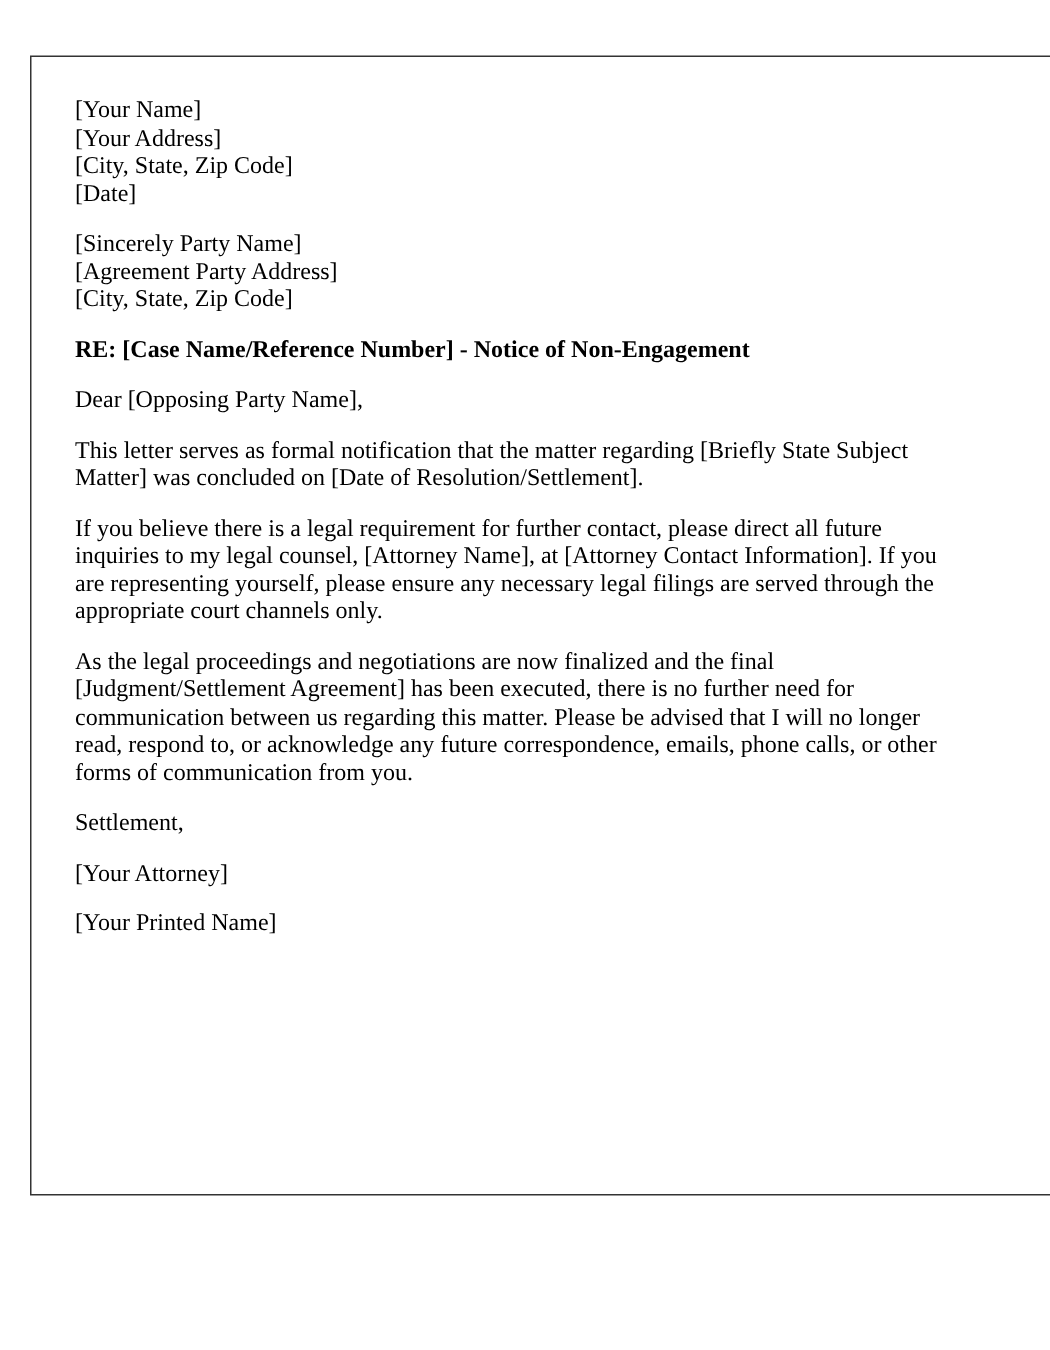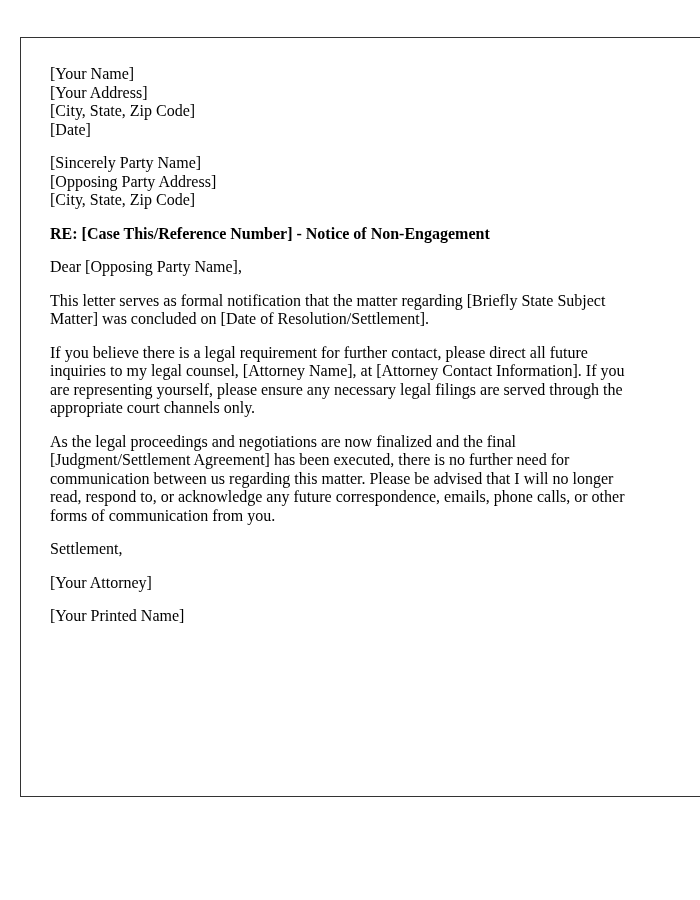--- a/index.html
+++ b/index.html
@@ -53,25 +53,25 @@
 
     <div class="address-block">
       <div class="address-line">[Your Name]</div>
       <div class="address-line">[Your Address]</div>
       <div class="address-line">[City, State, Zip Code]</div>
       <div class="address-line">[Date]</div>
     </div>
 
     <div class="address-block">
       <div class="address-line">[Sincerely Party Name]</div>
-      <div class="address-line">[Opposing Party Address]</div>
+      <div class="address-line">[Agreement Party Address]</div>
       <div class="address-line">[City, State, Zip Code]</div>
     </div>
 
-    <p class="subject-line">RE: [Case This/Reference Number] - Notice of Non-Engagement</p>
+    <p class="subject-line">RE: [Case Name/Reference Number] - Notice of Non-Engagement</p>
 
     <p>Dear [Opposing Party Name],</p>
 
     <p>This letter serves as formal notification that the matter regarding [Briefly State Subject Matter] was concluded on [Date of Resolution/Settlement].</p>
     <p>If you believe there is a legal requirement for further contact, please direct all future inquiries to my legal counsel, [Attorney Name], at [Attorney Contact Information]. If you are representing yourself, please ensure any necessary legal filings are served through the appropriate court channels only.</p>
     <p>As the legal proceedings and negotiations are now finalized and the final [Judgment/Settlement Agreement] has been executed, there is no further need for communication between us regarding this matter. Please be advised that I will no longer read, respond to, or acknowledge any future correspondence, emails, phone calls, or other forms of communication from you.</p>
 
     <p>Settlement,</p>
 
     <p>[Your Attorney]</p>

